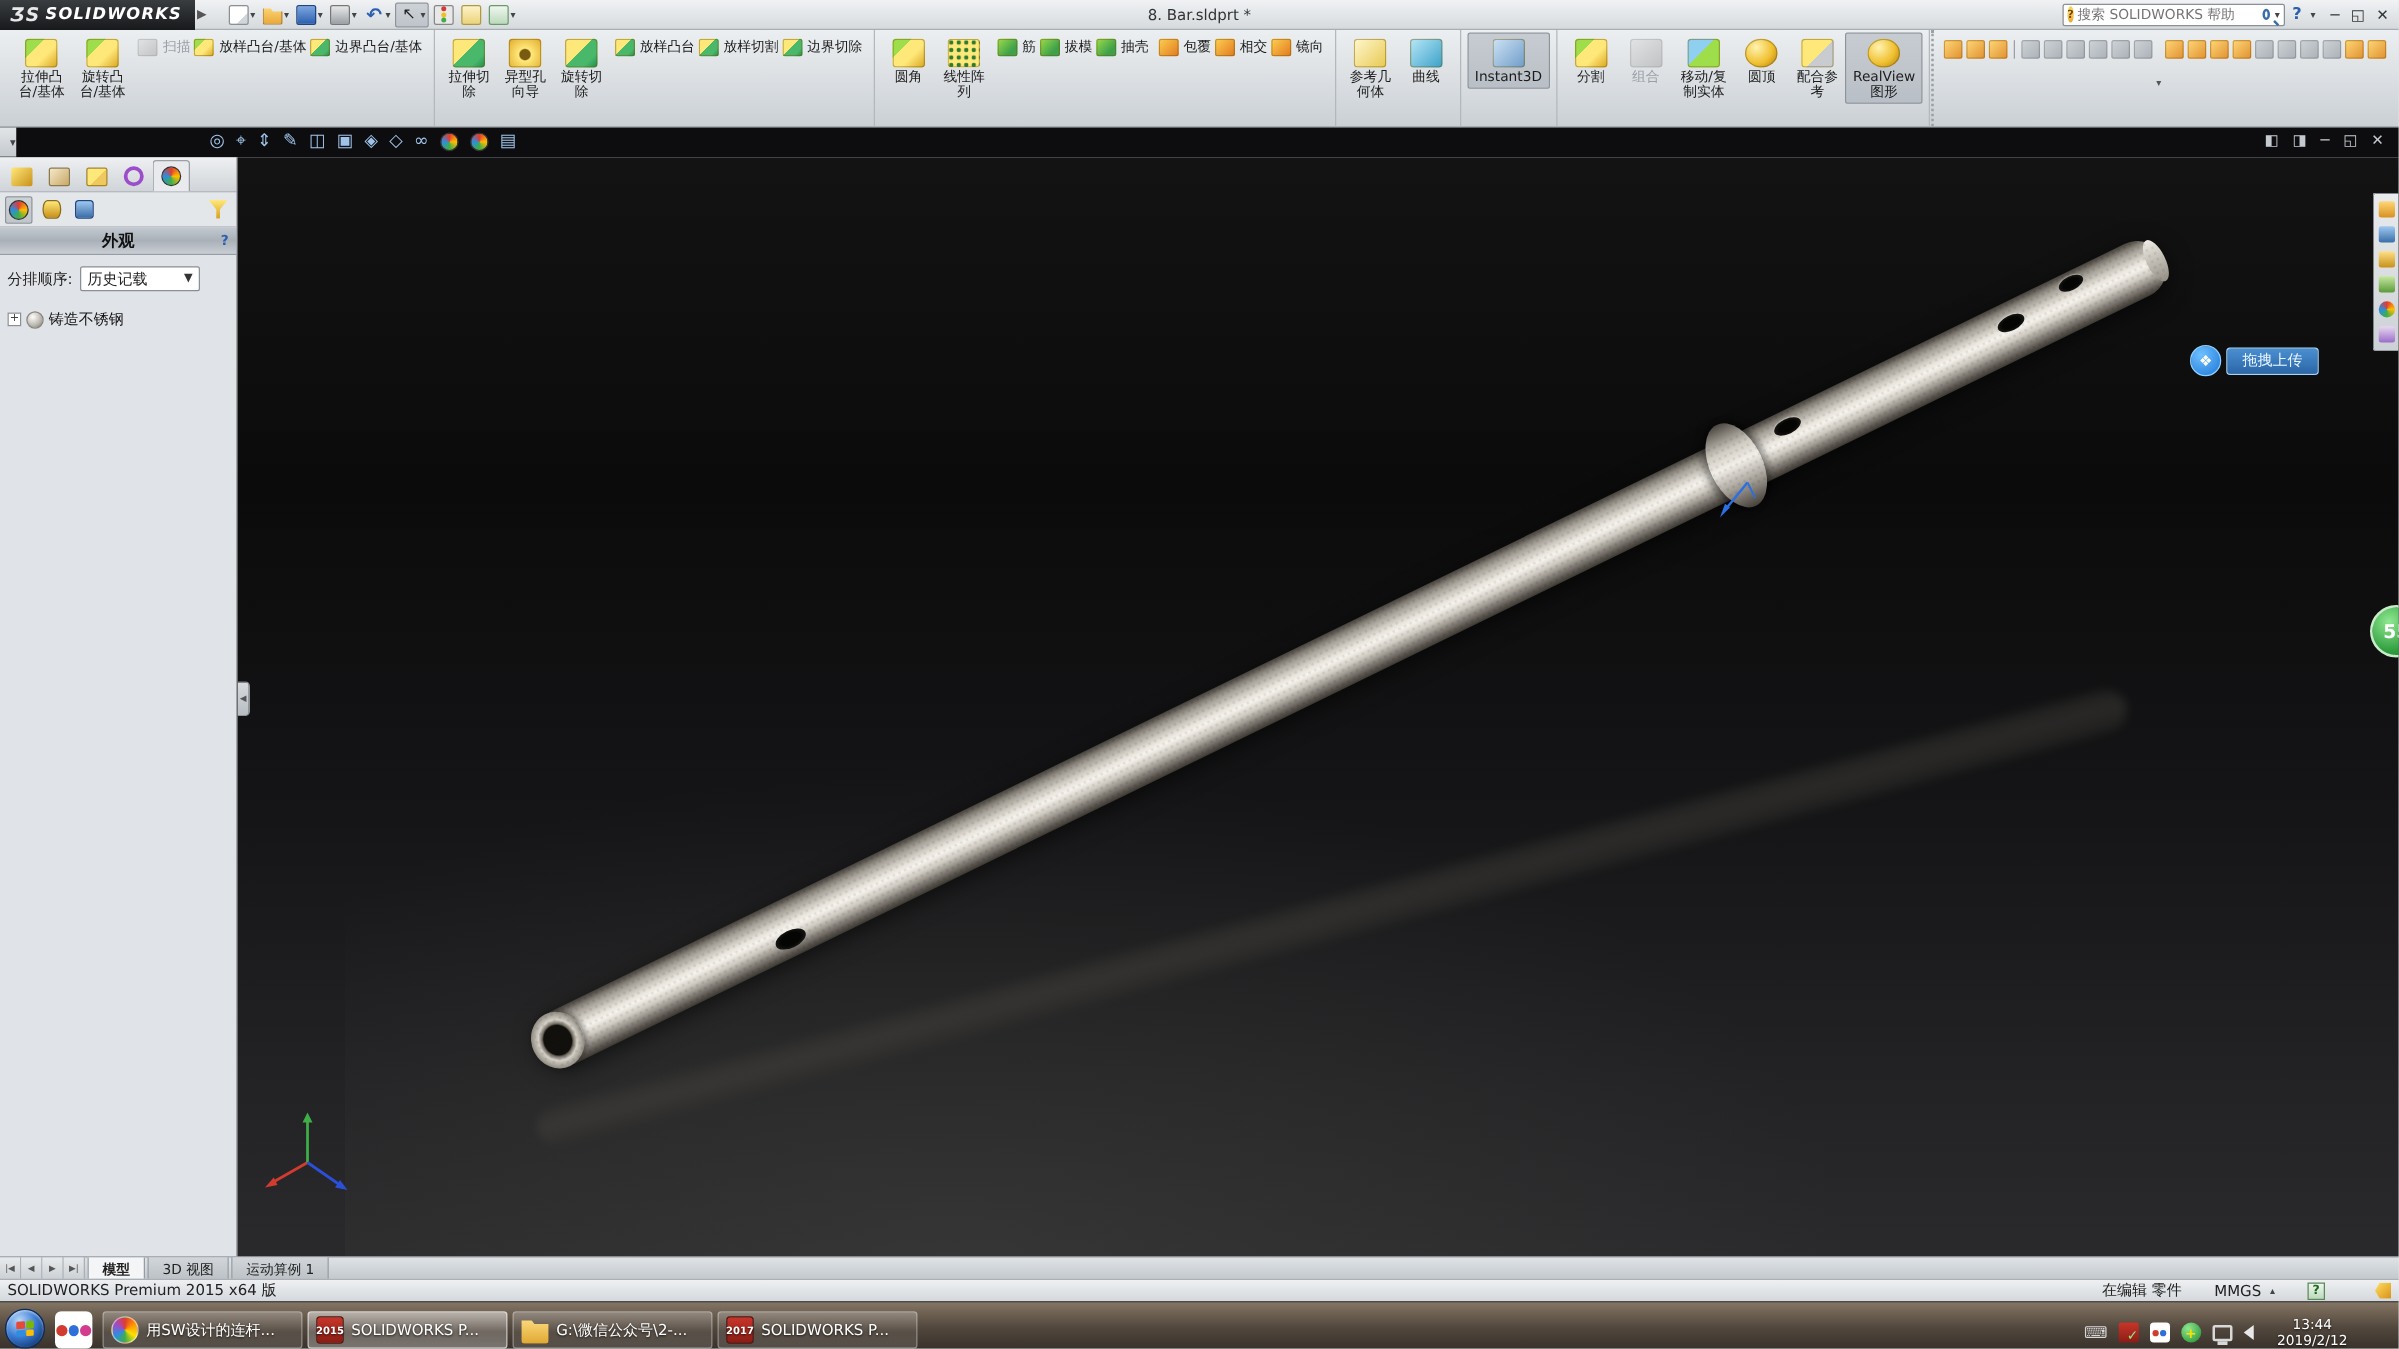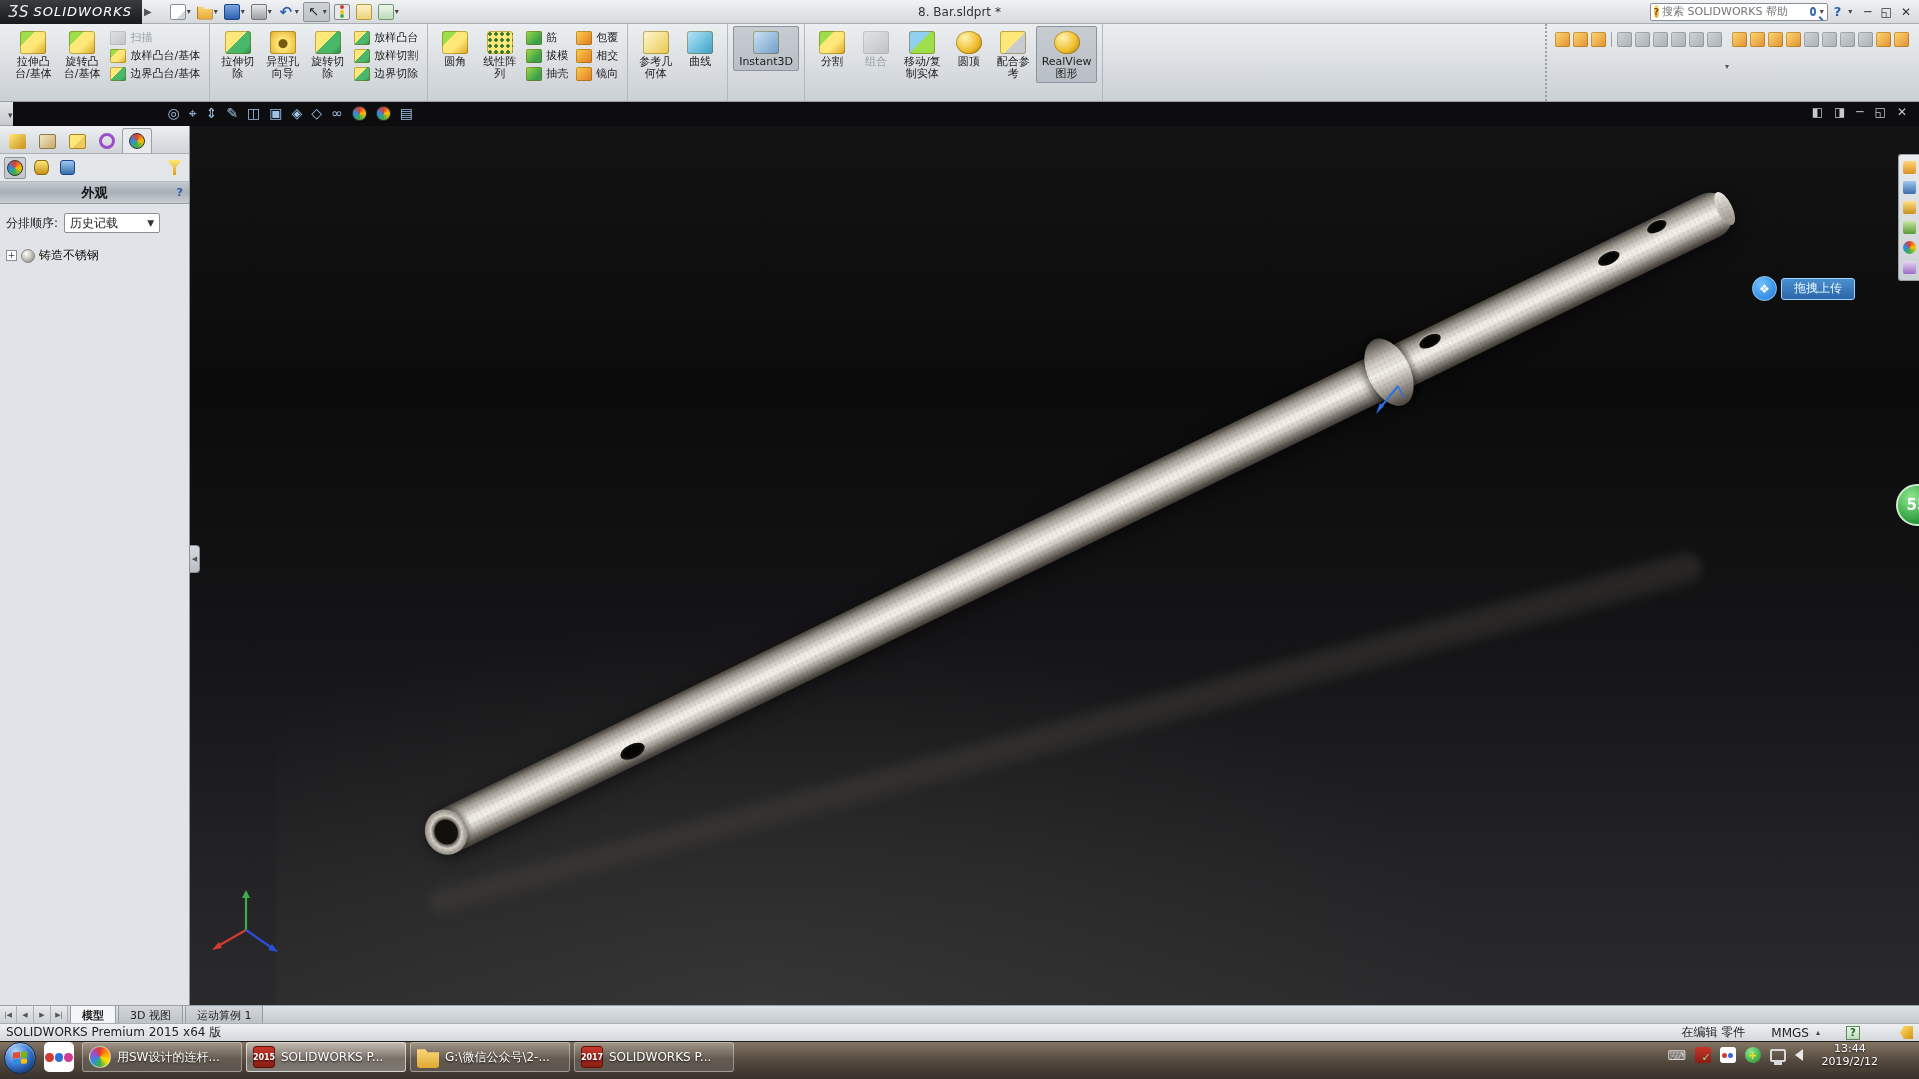--- a/index.html
+++ b/index.html
@@ -1,21 +1,21 @@
 <!DOCTYPE html>
 <html><head>
 <meta charset="utf-8">
 <style>
   * { box-sizing: border-box; margin:0; padding:0; }
   html,body { width:1919px; height:1079px; overflow:hidden; font-family:"DejaVu Sans",sans-serif; }
   .app { display:flex; flex-direction:column; width:100%; height:100%; background:#d4d9de; }
 
   
   .titlebar { height:24px; flex:0 0 24px; display:flex; align-items:center; background:linear-gradient(#f0f2f4,#d6dadd); border-bottom:1px solid #a9aeb3; position:relative; }
-  .sw-logo { height:24px; background:linear-gradient(#3a3d40,#17191b); color:#fff; display:flex; align-items:center; padding:0 10px 0 8px; font-size:13px; font-weight:normal; font-style:italic; letter-spacing:1px; }
+  .sw-logo { height:24px; background:linear-gradient(#3a3d40,#17191b); color:#fff; display:flex; align-items:center; padding:0 10px 0 8px; font-size:13px; font-weight:bold; font-style:italic; letter-spacing:1px; }
   .sw-logo .mark { color:#e8e8e8; margin-right:4px; font-size:15px; }
   .logo-arrow { color:#555; font-size:10px; margin:0 6px 0 2px; }
   .qat { display:flex; align-items:center; gap:2px; margin-left:10px; }
   .qat-btn { display:flex; align-items:center; height:20px; padding:0 2px; border-radius:2px; }
   .qat-btn.pressed { border:1px solid #8d939a; background:linear-gradient(#cdd2d7,#bec4c9); }
   .qat-ic { width:16px; height:16px; border-radius:2px; display:inline-block; }
   .qi-new { background:linear-gradient(135deg,#ffffff 70%,#cfd6dc 70%); border:1px solid #8a9096; }
   .qi-open { background:linear-gradient(#ffd978,#e8a93c); border:1px solid #b07d1e; clip-path:polygon(0 20%,40% 20%,50% 35%,100% 35%,100% 100%,0 100%); }
   .qi-save { background:linear-gradient(#7ea7e0,#2d5fae); border:1px solid #1d4485; }
   .qi-print { background:linear-gradient(#e8e8e8,#9aa0a6); border:1px solid #777; }
@@ -38,21 +38,21 @@
   .winbtns span { cursor:default; }
 
   
   .ribbon { height:78px; flex:0 0 78px; display:flex; align-items:stretch; background:linear-gradient(#eceff1,#cbd0d5); border-bottom:1px solid #9aa0a6; padding-left:4px; }
   .rgroup { display:flex; padding:2px 5px; border-right:1px solid #b3b8be; align-items:flex-start; }
   .bigrow { display:flex; }
   .bigbtn { display:flex; flex-direction:column; align-items:center; padding:4px 5px 2px; font-size:11px; line-height:12px; text-align:center; color:#1c1c1c; white-space:pre-line; border:1px solid transparent; border-radius:2px; min-width:44px; }
   .bigbtn.pressed { background:linear-gradient(#c7ccd2,#b9bfc6); border-color:#8d939a; }
   .bigbtn.disabled { color:#9aa0a6; }
   .bigbtn.disabled .fic { filter:grayscale(1) opacity(.5); }
-  .smallcol { display:flex; flex-direction:column; gap:3px; padding:4px 4px 0;justify-content:space-between; }
+  .smallcol { display:flex; flex-direction:row; gap:3px; padding:4px 4px 0;justify-content:space-between; }
   .smallbtn { display:flex; align-items:center; gap:4px; font-size:11px; color:#1c1c1c; white-space:nowrap; }
   .smallbtn.disabled { color:#9aa0a6; }
   .smallbtn.disabled .fic-s { filter:grayscale(1) opacity(.5); }
 
   .fic { width:26px; height:23px; border-radius:3px; margin-bottom:2px; background:linear-gradient(135deg,#ffe87a,#e8b93c 55%,#c08a14); box-shadow:inset 0 0 0 1px rgba(120,90,0,.45); }
   .fic-s { width:16px; height:14px; border-radius:2px; background:linear-gradient(135deg,#ffe87a,#e8b93c 55%,#c08a14); box-shadow:inset 0 0 0 1px rgba(120,90,0,.45); flex:0 0 16px; }
   .ic-boss-extrude, .ic-boss-revolve, .ic-fillet, .ic-loft, .ic-split { background:linear-gradient(135deg,#9ede4a 0 32%,#ffe87a 32% 60%,#d8a41e); }
   .ic-cut-extrude, .ic-cut-revolve, .ic-cut-sweep, .ic-cut-loft, .ic-cut-boundary, .ic-boundary { background:linear-gradient(135deg,#ffe87a 0 45%,#49b86a 45% 75%,#1e8a4a); }
   .ic-hole-wizard { background:radial-gradient(circle at 50% 55%,#7a5a10 0 22%,#ffe87a 28%,#e0a828); }
   .ic-sweep { background:linear-gradient(135deg,#d8dce0,#9aa0a6); }
@@ -156,21 +156,21 @@
   .mtab.active { background:#f4f5f6; font-weight:bold; }
 
   .statusbar { height:18px; flex:0 0 18px; background:linear-gradient(#eef0f2,#d4d8dc); border-top:1px solid #aab0b6; display:flex; align-items:center; font-size:12px; color:#222; padding:0 6px; gap:6px; }
   .sb-right { margin-left:auto; display:flex; align-items:center; gap:26px; }
   .sb-units { display:flex; align-items:center; gap:6px; }
   .sb-units .caret { font-size:8px; }
   .sb-help { width:14px; height:14px; background:linear-gradient(#eef7ee,#bcd9bc); border:1px solid #5a8a5a; color:#1d6a1d; font-size:10px; font-weight:bold; display:flex; align-items:center; justify-content:center; }
   .sb-tag { width:13px; height:13px; background:linear-gradient(135deg,#ffe060,#d89018); clip-path:polygon(0 50%,30% 0,100% 0,100% 100%,30% 100%); margin-left:14px; }
 
   
-  .taskbar { height:38px; flex:0 0 38px; display:flex; align-items:flex-start; background:linear-gradient(rgba(125,108,88,.92),rgba(74,63,52,.95) 55%,rgba(52,44,37,.97)); border-top:1px solid #201c17; padding-left:4px; }
+  .taskbar { height:38px; flex:0 0 38px; display:flex; align-items:flex-end; background:linear-gradient(rgba(125,108,88,.92),rgba(74,63,52,.95) 55%,rgba(52,44,37,.97)); border-top:1px solid #201c17; padding-left:4px; }
   .start-orb { width:32px; height:32px; border-radius:50%; background:radial-gradient(circle at 35% 28%,#b8d8f8,#3b7bd4 45%,#123a75 82%); border:1px solid #0d2b55; box-shadow:inset 0 1px 2px rgba(255,255,255,.6); display:flex; align-items:center; justify-content:center; margin-right:8px; }
   .flag { width:14px; height:12px; display:grid; grid-template-columns:1fr 1fr; grid-template-rows:1fr 1fr; gap:1px; transform:skewY(-4deg); }
   .flag i { border-radius:1px; }
   .pinned { width:30px; height:30px; border-radius:5px; background:#fff; display:flex; align-items:center; justify-content:center; gap:1px; margin-right:8px; border:1px solid rgba(255,255,255,.5); }
   .pinned i { width:9px; height:9px; border-radius:50%; }
   .tbtn { width:160px; height:30px; margin-right:4px; border-radius:3px; border:1px solid rgba(255,255,255,.35); background:linear-gradient(rgba(255,255,255,.24),rgba(255,255,255,.07) 55%,rgba(255,255,255,.14)); display:flex; align-items:center; gap:6px; padding:0 6px; color:#fff; font-size:12px; text-shadow:0 1px 2px rgba(0,0,0,.8); }
   .tbtn.active { background:linear-gradient(rgba(255,255,255,.5),rgba(255,255,255,.2) 55%,rgba(255,255,255,.32)); border-color:rgba(255,255,255,.6); }
   .tbtn .lbl { overflow:hidden; white-space:nowrap; text-overflow:ellipsis; }
   .ti { width:22px; height:22px; flex:0 0 22px; border-radius:3px; }
   .ti-pinwheel { border-radius:50%; background:conic-gradient(#e03c31,#ff9800,#ffe000,#3fae49,#2e8de0,#9b4dca,#e03c31); border:1px solid rgba(255,255,255,.5); }

